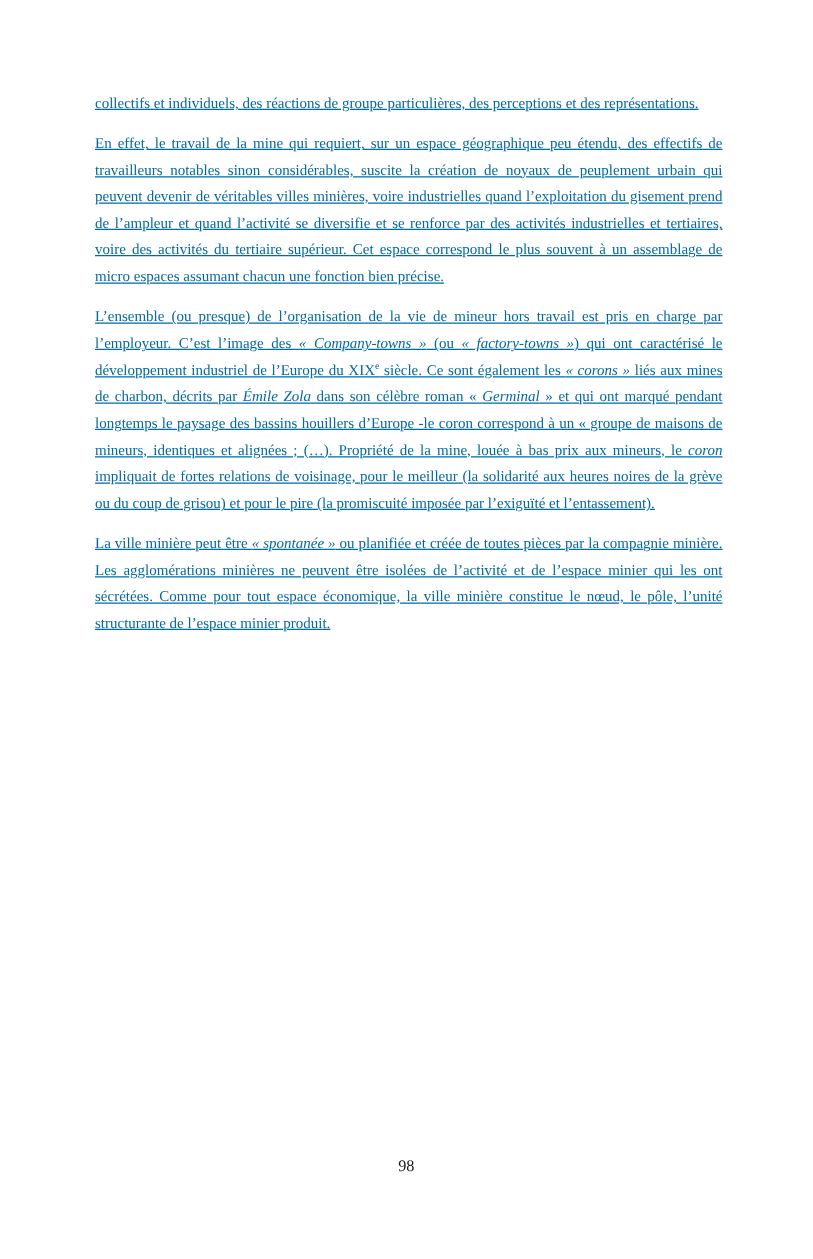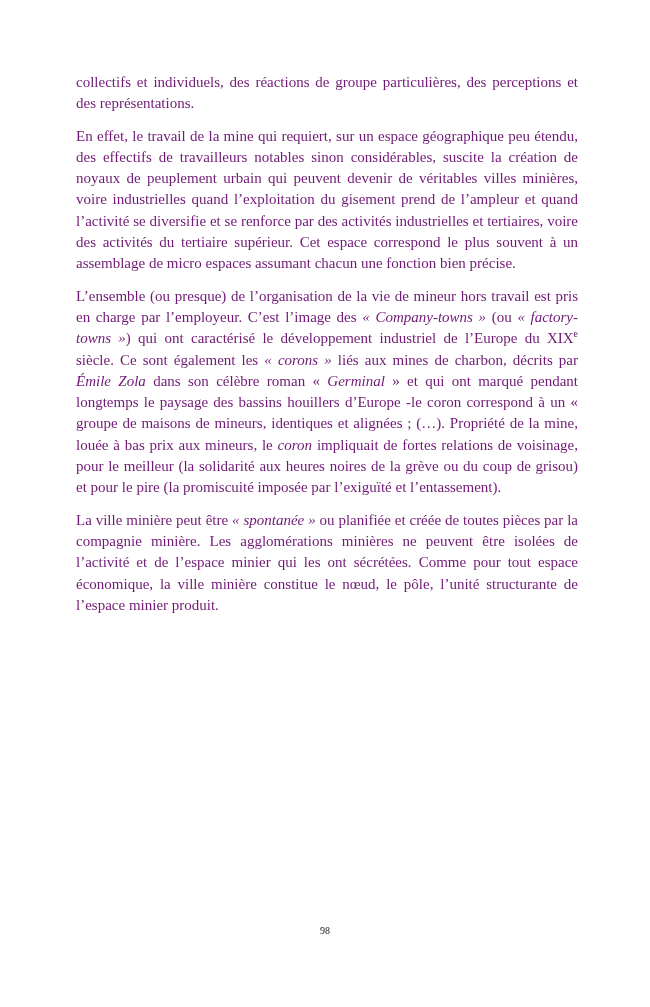--- a/index.html
+++ b/index.html
@@ -21,46 +21,47 @@
     width: 650px;
     height: 1007px;
     box-sizing: border-box;
     padding: 72px 72px 0 76px;
   }
   .body-text {
     width: 502px;
   }
   .para {
     margin: 0 0 11px 0;
-    font-size: 15px;
+    font-size: 12px;
     line-height: 21.3px;
     text-align: justify;
     text-justify: inter-word;
     hyphens: none;
-    color: #701a75;
+    color: #0369a1;
+    text-decoration: underline;
   }
   .para.first {
     margin-top: 0;
   }
   .it {
     font-style: italic;
     margin-top: 16px;
   }
   sup {
     font-size: 0.66em;
     vertical-align: super;
     line-height: 0;
   }
   .page-number {
     position: absolute;
     left: 0;
     top: 925px;
     width: 650px;
     text-align: center;
-    font-size: 10px;
+    font-size: 13px;
     color: #1a1a1a;
   }
 </style>
 </head>
 <body>
 
 <div class="page">
   <div class="body-text">
     <p class="para first"><span>collectifs et individuels, des réactions de groupe particulières, des perceptions et des représentations.</span></p>
     <p class="para"><span>En effet, le travail de la mine qui requiert, sur un espace géographique peu étendu, des effectifs de travailleurs notables sinon considérables, suscite la création de noyaux de peuplement urbain qui peuvent devenir de véritables villes minières, voire industrielles quand l’exploitation du gisement prend de l’ampleur et quand l’activité se diversifie et se renforce par des activités industrielles et tertiaires, voire des activités du tertiaire supérieur. Cet espace correspond le plus souvent à un assemblage de micro espaces assumant chacun une fonction bien précise.</span></p>

